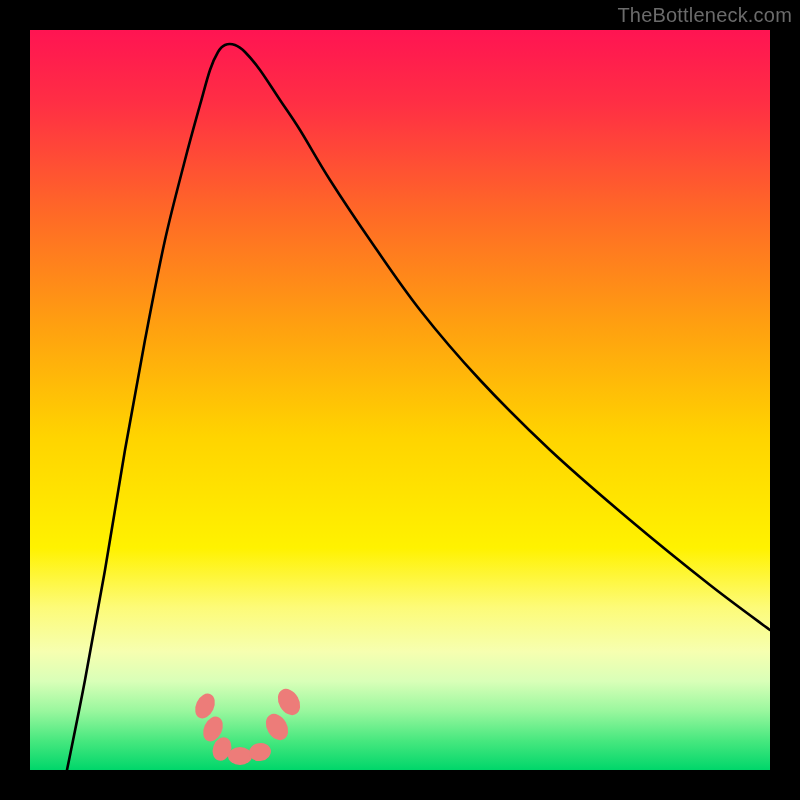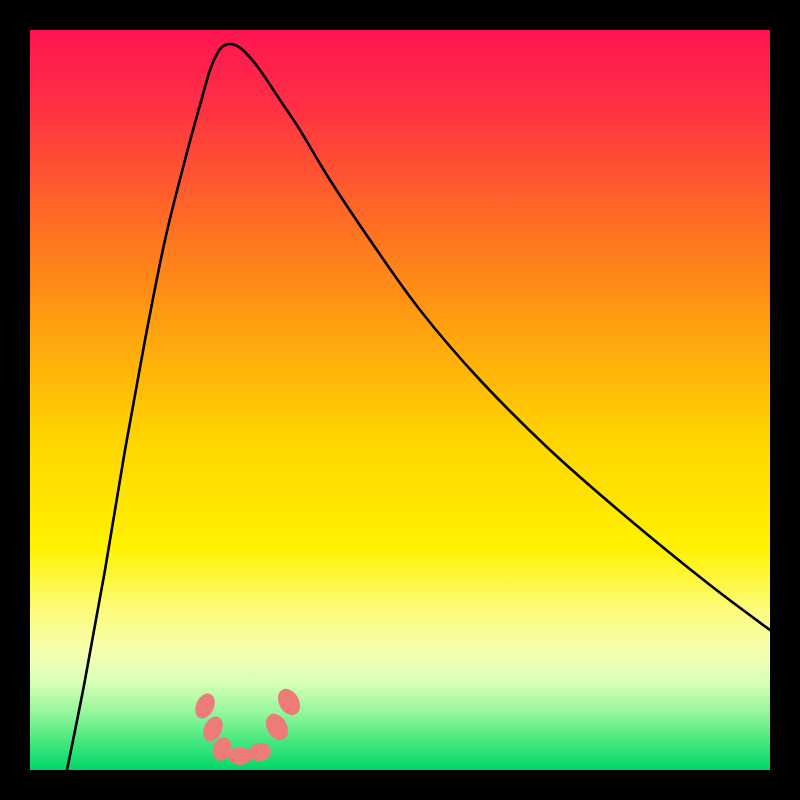--- a/index.html
+++ b/index.html
@@ -35,20 +35,21 @@
     z-index: 10;
   }
   svg {
     display: block;
   }
 </style>
 </head>
 <body>
 
 <div class="frame">
+  <div class="watermark">TheBottleneck.com</div>
   <div class="plot">
     <svg id="chart-svg" width="740" height="740" viewBox="0 0 740 740" preserveAspectRatio="none">
       <defs>
         <linearGradient id="bg-grad" x1="0" y1="0" x2="0" y2="1">
             <stop offset="0%" stop-color="#ff1452"></stop>
             <stop offset="10%" stop-color="#ff2f44"></stop>
             <stop offset="25%" stop-color="#ff6a26"></stop>
             <stop offset="40%" stop-color="#ffa010"></stop>
             <stop offset="55.00000000000001%" stop-color="#ffd400"></stop>
             <stop offset="70%" stop-color="#fff200"></stop>

